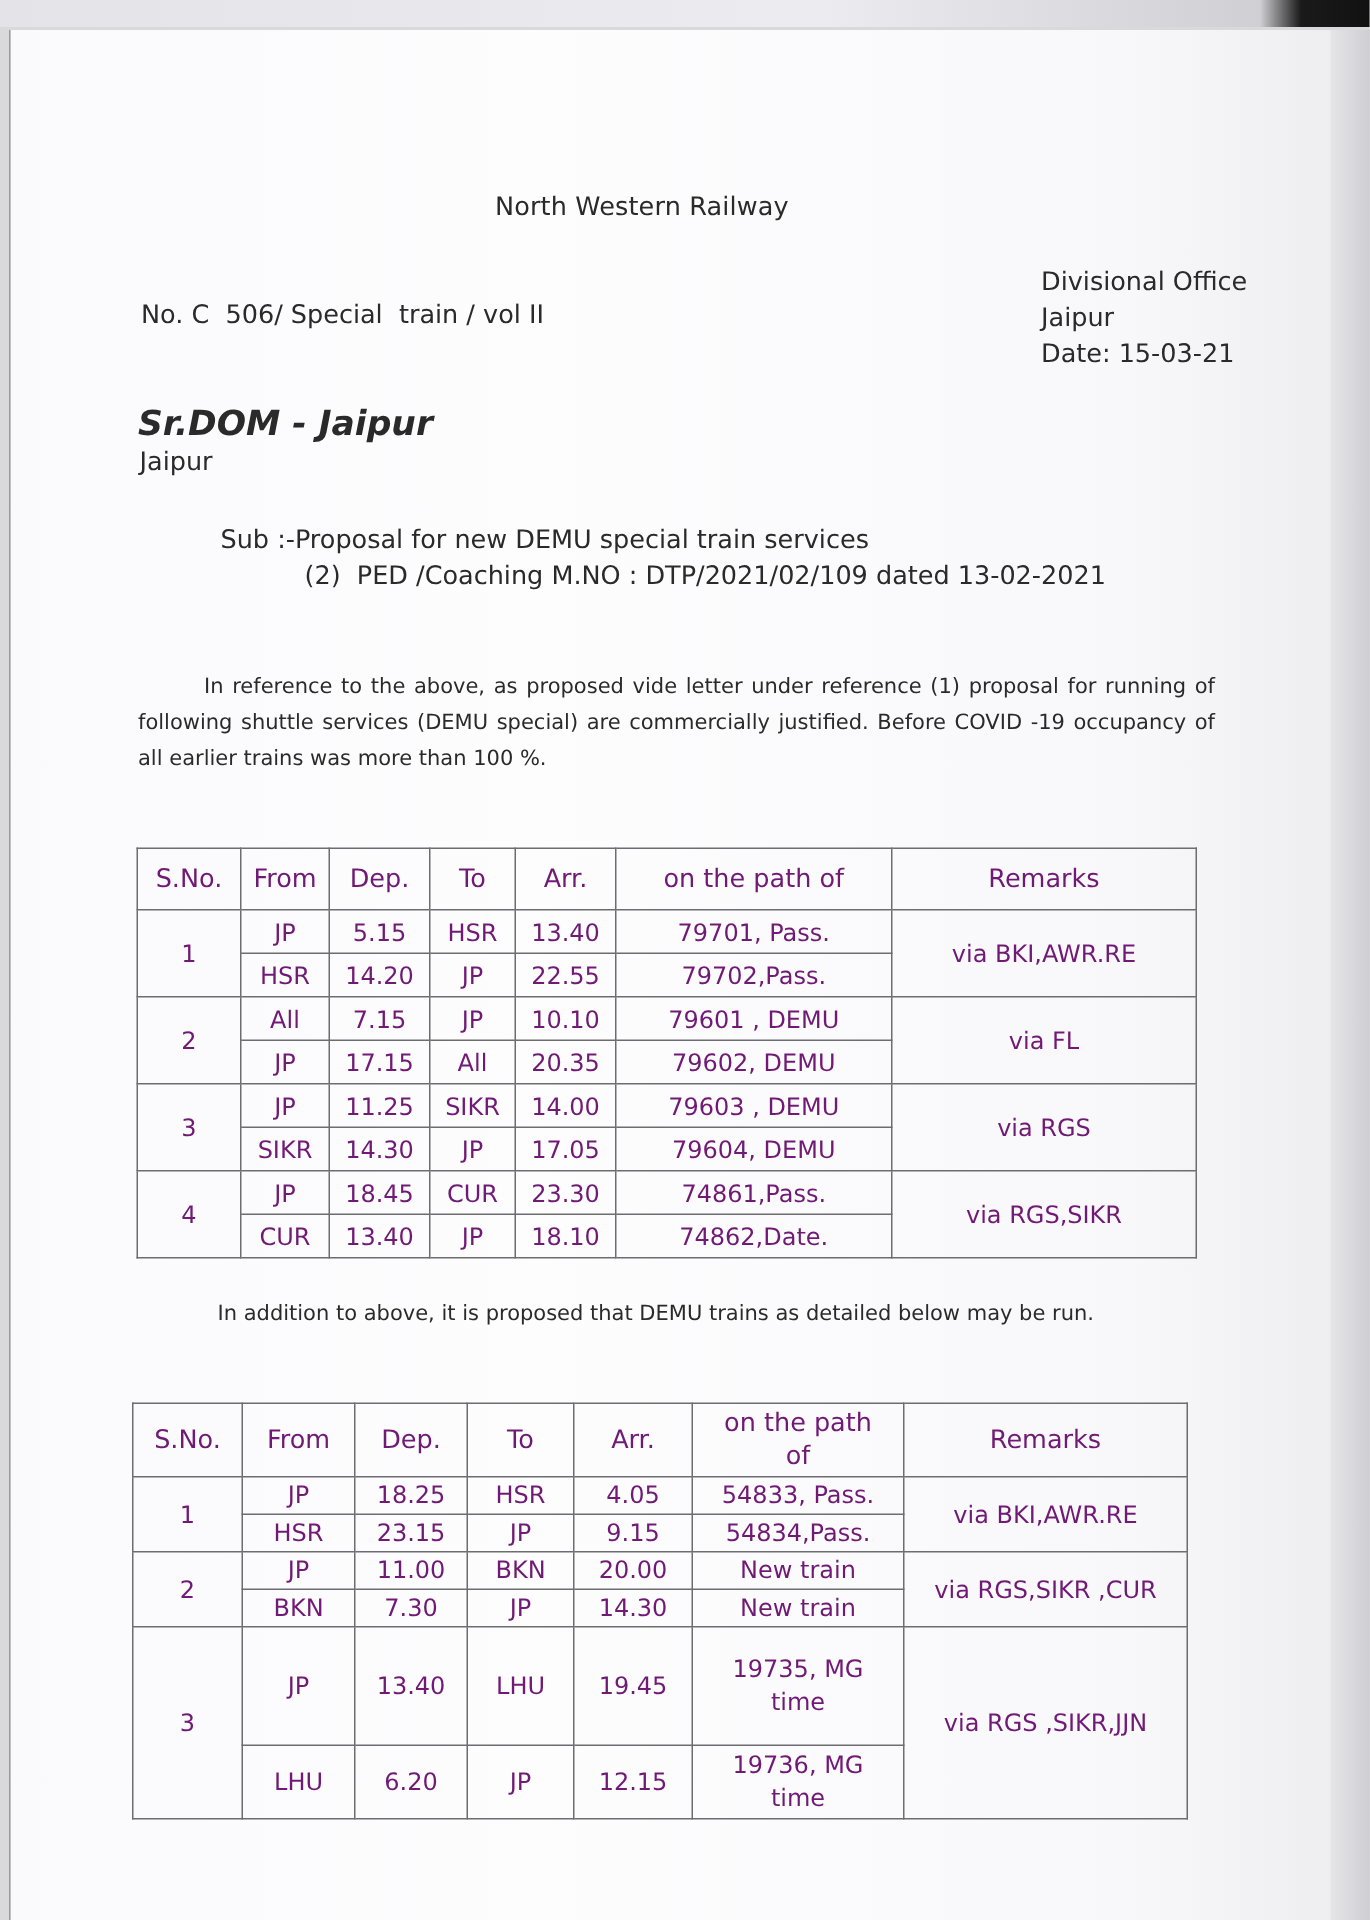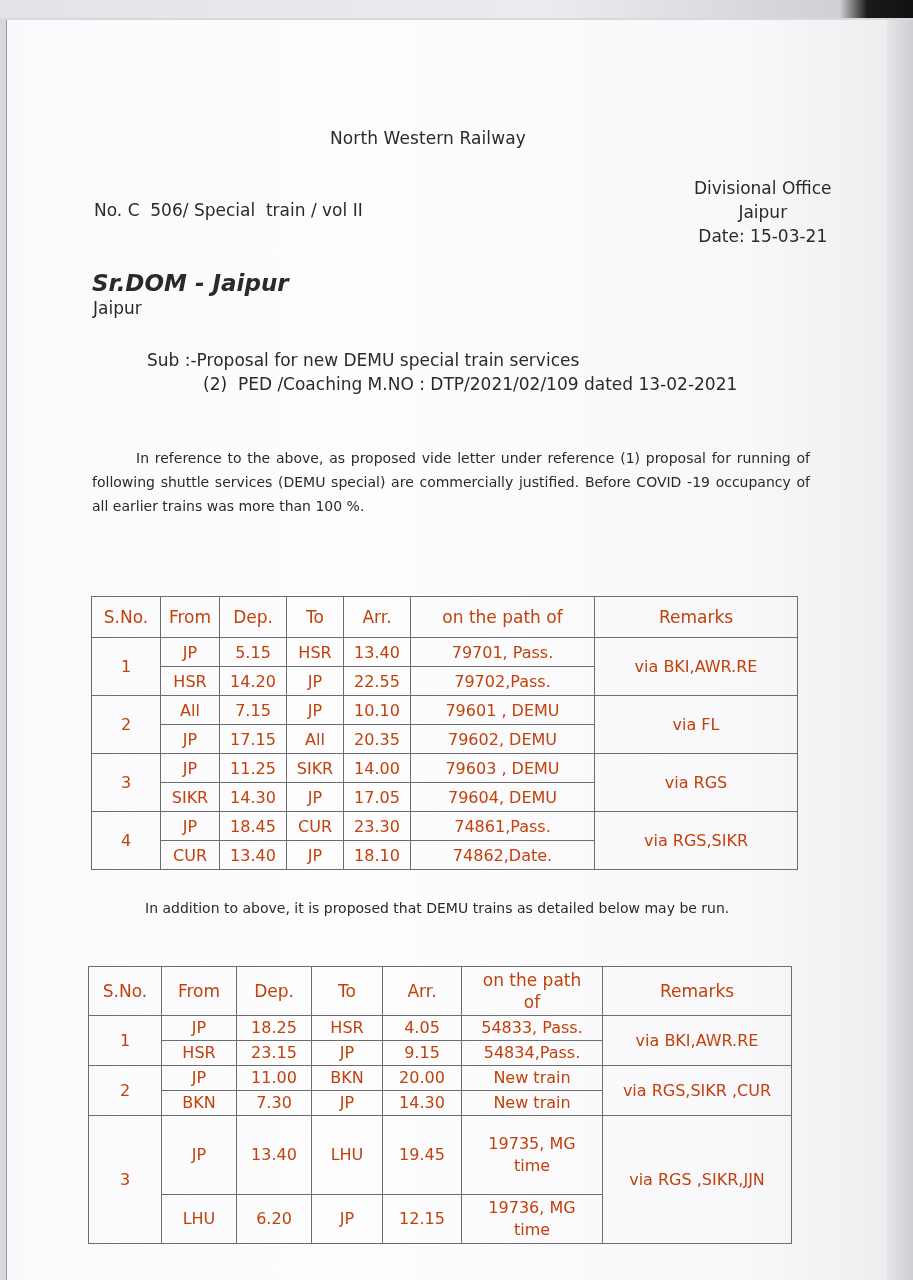--- a/index.html
+++ b/index.html
@@ -22,34 +22,34 @@
     .right-shadow {
       position: absolute; right: 0; top: 20px; width: 27px; height: 1260px;
       background: linear-gradient(to right, #e6e6e9, #cfcfd3);
     }
     .abs { position: absolute; }
     .title {
       left: 330px; top: 128px; font-size: 17px; 
       letter-spacing: 0.1px;
     }
     .ref-no { left: 94px; top: 200px; font-size: 17px; }
-    .office { left: 694px; top: 176px; font-size: 17px; line-height: 24px; text-align: center; }
+    .office { left: 694px; top: 176px; font-size: 17px; line-height: 24px; }
     .addressee { left: 92px; top: 270px; font-size: 23px; font-weight: bold; font-style: italic; }
     .addressee-city { left: 93px; top: 298px; font-size: 17px; }
     .subject-block { left: 147px; top: 348px; font-size: 17px; line-height: 24px; }
     .subject-block .ref2 { padding-left: 56px; }
     .para { font-size: 14px; line-height: 24px; text-align: justify; }
     .para1 { left: 92px; top: 446px; width: 718px; }
     .para1 .indent { display: inline-block; width: 44px; }
-    .para2 { left: 90px; top: 864px; width: 730px; margin-top: 32px; }
+    .para2 { left: 90px; top: 864px; width: 730px; }
     .para2 .indent { display: inline-block; width: 55px; }
 
     table.sched {
       position: absolute; border-collapse: collapse;
-      font-size: 16px; color: #c2410c; margin-top: 31px;
+      font-size: 16px; color: #701a75;
     }
     table.sched td, table.sched th {
       border: 1.5px solid #6d6d70; text-align: center; font-weight: normal;
       padding: 0 4px;
     }
     #table1 { left: 91px; top: 565px; width: 707px; }
     #table1 th { height: 40px; font-size: 17px; }
     #table1 td { height: 28px; }
     #table2 { left: 88px; top: 935px; width: 704px; }
     #table2 th { height: 48px; font-size: 17px; line-height: 22px; }

